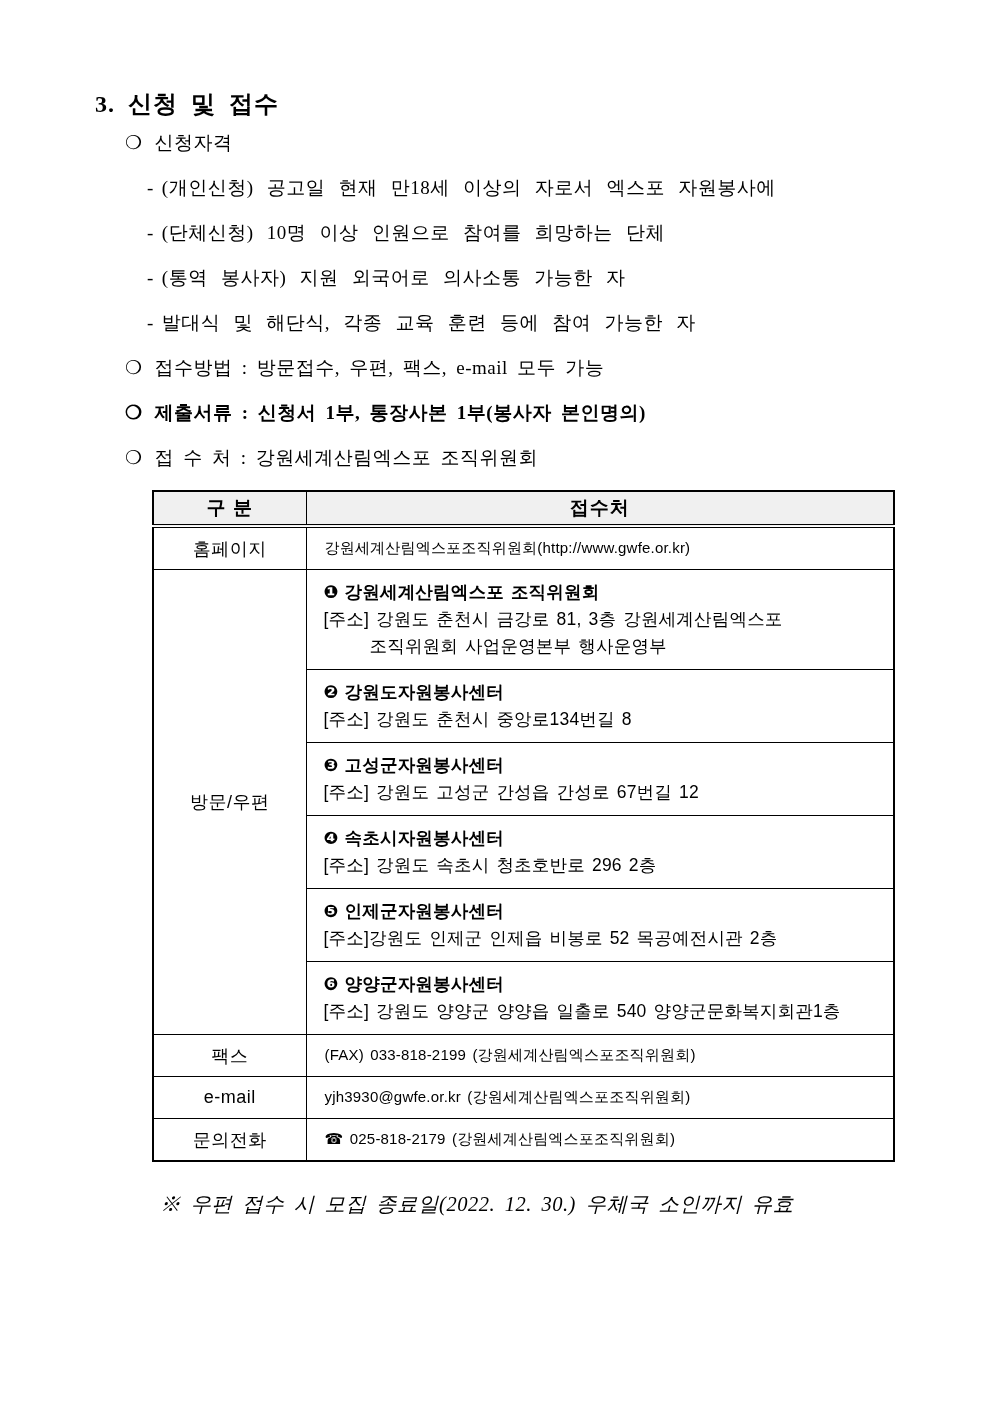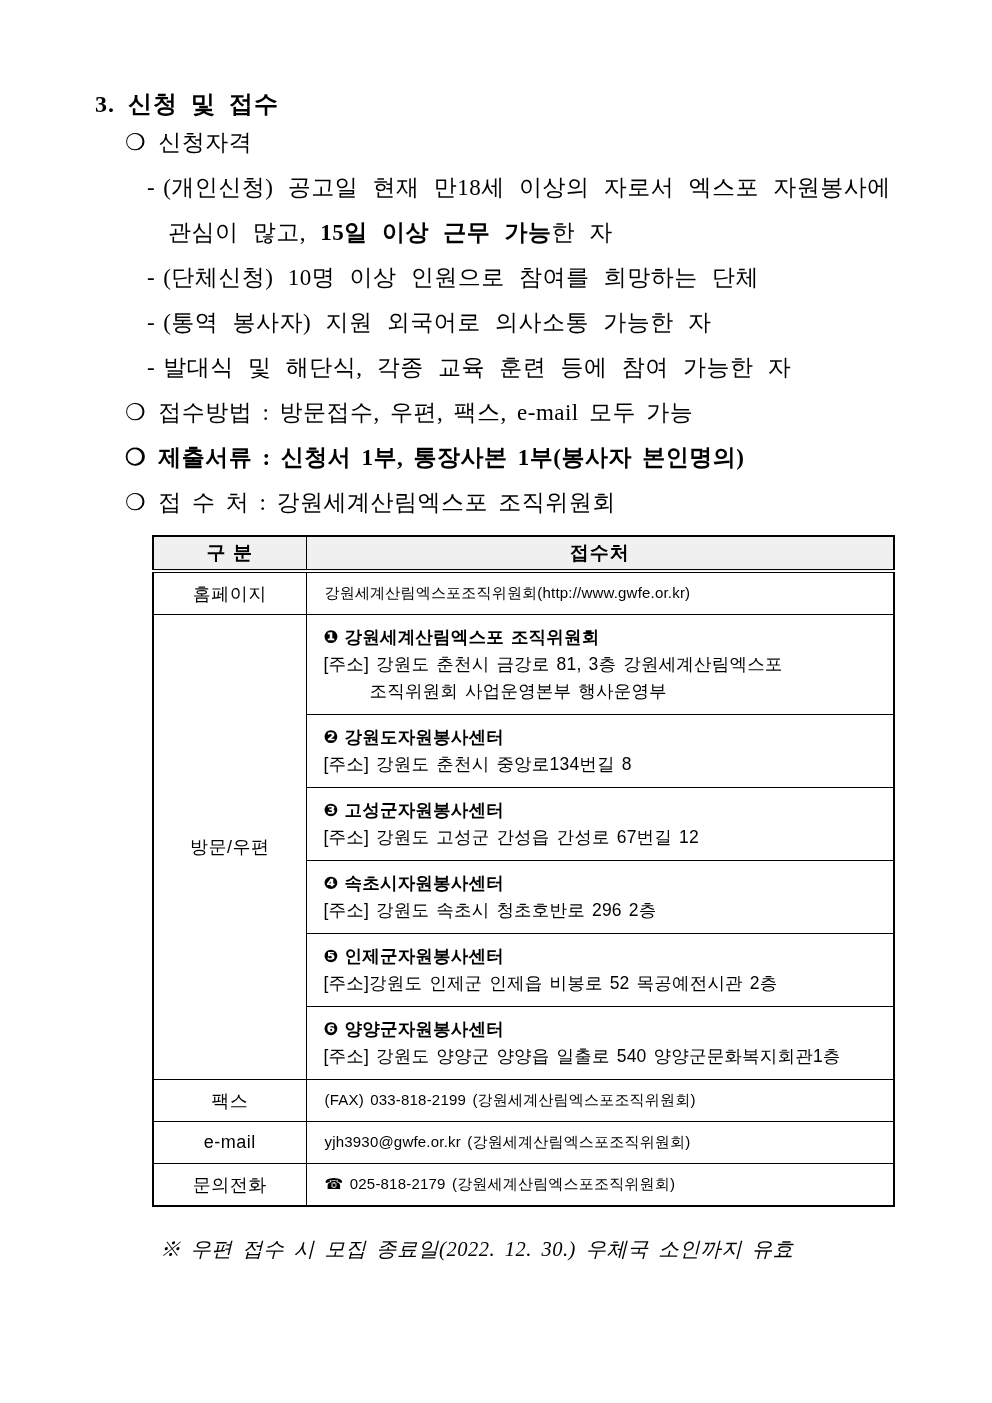--- a/index.html
+++ b/index.html
@@ -18,21 +18,21 @@
   .title {
     font-family: "Liberation Serif", "DejaVu Serif", serif;
     font-size: 24px;
     font-weight: bold;
     line-height: 32px;
     letter-spacing: 1px;
     word-spacing: 6px;
     margin-bottom: 0;
   }
   .line {
-    font-size: 23px;
+    font-size: 19px;
     line-height: 45px;
     letter-spacing: 0.5px;
     word-spacing: 4px;
     white-space: nowrap;
   }
   .lvl1 { padding-left: 30px; }   
   .lvl2 { padding-left: 52px; }   
   .lvl2w { padding-left: 73px; }  
   .wide { word-spacing: 8px; }
   .bold { font-weight: bold; }
@@ -105,23 +105,20 @@
   <div class="title">3. 신청 및 접수</div>
 
   <div class="line lvl1">
     <span class="bullet">❍</span><span>신청자격</span>
   </div>
 
   <div class="line lvl2 wide">
     <span class="dash">-</span><span>(개인신청) 공고일 현재 만18세 이상의 자로서 엑스포 자원봉사에</span>
   </div>
 
-  <div class="line lvl2w wide">
-    <span>관심이 많고, </span><span class="bold">15일 이상 근무 가능</span><span>한 자</span>
-  </div>
 
   <div class="line lvl2 wide">
     <span class="dash">-</span><span>(단체신청) 10명 이상 인원으로 참여를 희망하는 단체</span>
   </div>
 
   <div class="line lvl2 wide">
     <span class="dash">-</span><span>(통역 봉사자) 지원 외국어로 의사소통 가능한 자</span>
   </div>
 
   <div class="line lvl2 wide">

